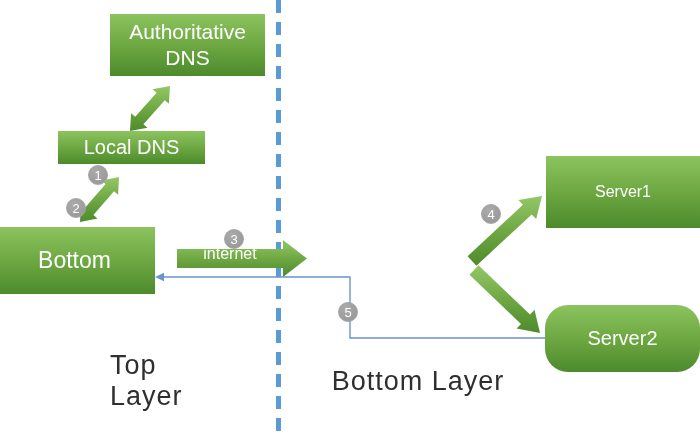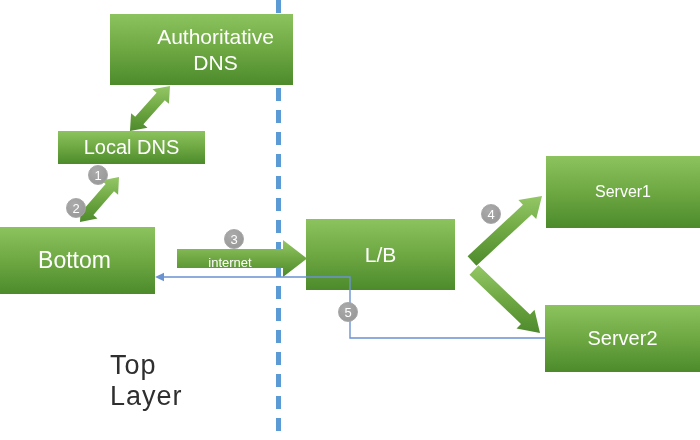--- a/index.html
+++ b/index.html
@@ -13,32 +13,32 @@
   }
   .divider{
     position:absolute;left:276px;top:0;width:5px;height:440px;z-index:1;
     background:repeating-linear-gradient(180deg,var(--divider) 0 13px,transparent 13px 22px);
   }
   .node{
     position:absolute;z-index:2;display:flex;align-items:center;justify-content:center;
     background:linear-gradient(180deg,var(--green-top) 0%,var(--green-mid) 45%,var(--green-bottom) 100%);
     color:#fff;text-align:center;line-height:1.22;
   }
-  .node-auth   {left:110px;top:14px; width:155px;height:71px;font-size:21px;padding-left:28px;}
+  .node-auth   {left:110px;top:14px; width:155px;height:62px;font-size:21px;}
   .node-local  {left:58px; top:131px;width:147px;height:33px;font-size:20px;}
   .node-client {left:-6px; top:227px;width:161px;height:67px;font-size:23px;}
   .node-lb     {left:306px;top:219px;width:149px;height:71px;font-size:21px;}
   .node-server1{left:546px;top:156px;width:154px;height:72px;font-size:16px;}
-  .node-server2{left:545px;top:305px;width:155px;height:67px;font-size:20px;}
+  .node-server2{left:545px;top:305px;width:155px;height:67px;font-size:20px;border-radius:23px;}
   .arrows{position:absolute;left:0;top:0;z-index:3;pointer-events:none;}
   .overlay{position:absolute;left:0;top:0;z-index:4;pointer-events:none;}
   .edge-label{
-    position:absolute;z-index:3;left:177px;top:252px;width:106px;height:20px;
+    position:absolute;z-index:3;left:177px;top:244px;width:106px;height:20px;
     display:flex;align-items:center;justify-content:center;
-    color:#fff;font-size:13px;
+    color:#fff;font-size:16px;
   }
   .badge{
     position:absolute;z-index:5;width:20px;height:20px;border-radius:50%;
     background:radial-gradient(circle at 38% 30%,#ababab,var(--badge) 70%);
     border:1px solid #a6a6a6;box-sizing:border-box;
     display:flex;align-items:center;justify-content:center;
     color:#fff;font-size:13px;
   }
   .badge-1{left:88px; top:165px;}
   .badge-2{left:66px; top:198px;}
@@ -81,23 +81,20 @@
 
   <div class="node node-auth">
     <span>Authoritative DNS</span>
   </div>
   <div class="node node-local">
     <span>Local DNS</span>
   </div>
   <div class="node node-client">
     <span>Bottom</span>
   </div>
-  <div class="node node-lb">
-    <span>L/B</span>
-  </div>
   <div class="node node-server1">
     <span>Server1</span>
   </div>
   <div class="node node-server2">
     <span>Server2</span>
   </div>
 
   <div class="edge-label">internet</div>
 
   <svg class="overlay" width="700" height="440" viewBox="0 0 700 440">
@@ -105,14 +102,15 @@
     <polygon points="155,277 164,272.8 164,281.2" fill="#6b93d1"></polygon>
   </svg>
 
   <div class="badge badge-1">1</div>
   <div class="badge badge-2">2</div>
   <div class="badge badge-3">3</div>
   <div class="badge badge-4">4</div>
   <div class="badge badge-5">5</div>
 
   <div class="layer-label layer-top">Top Layer</div>
+  <div class="layer-label layer-bottom">Bottom Layer</div>
 
 </div>
 
 </body></html>

